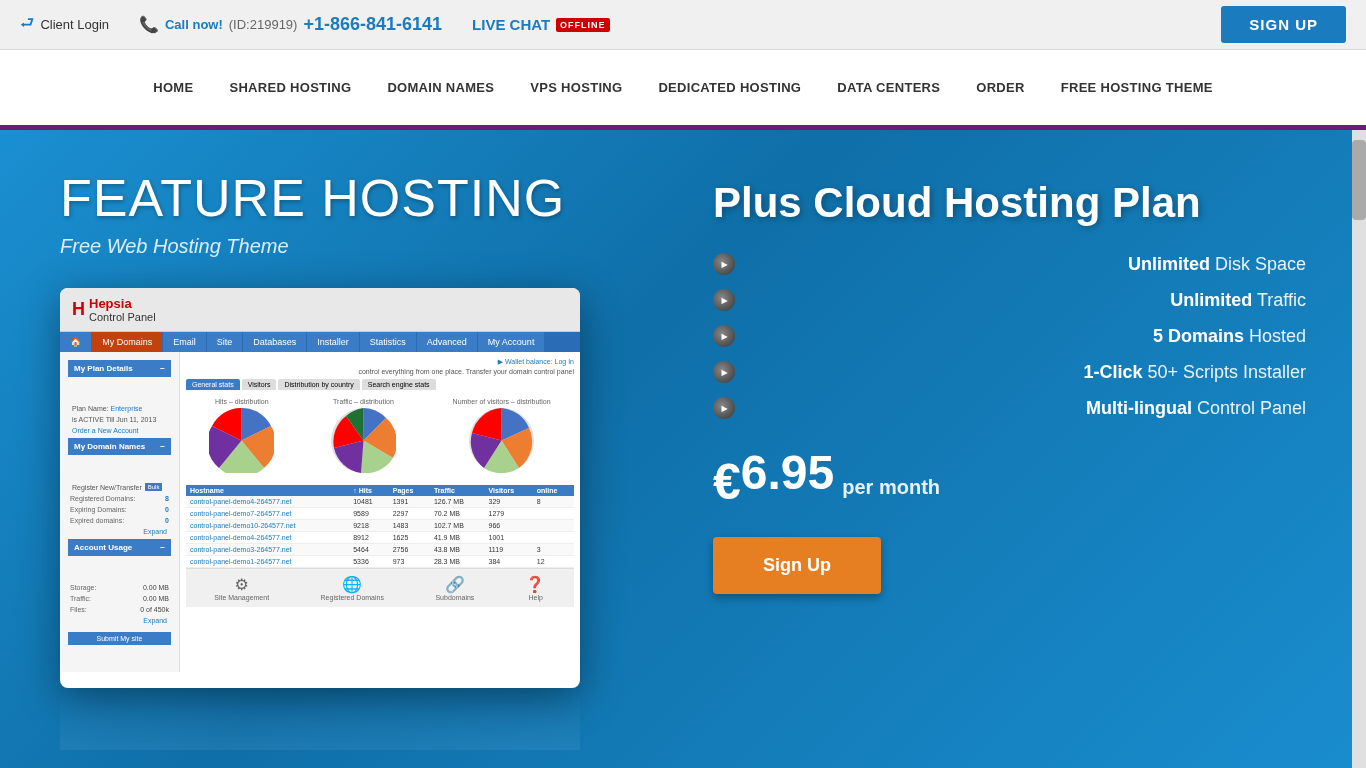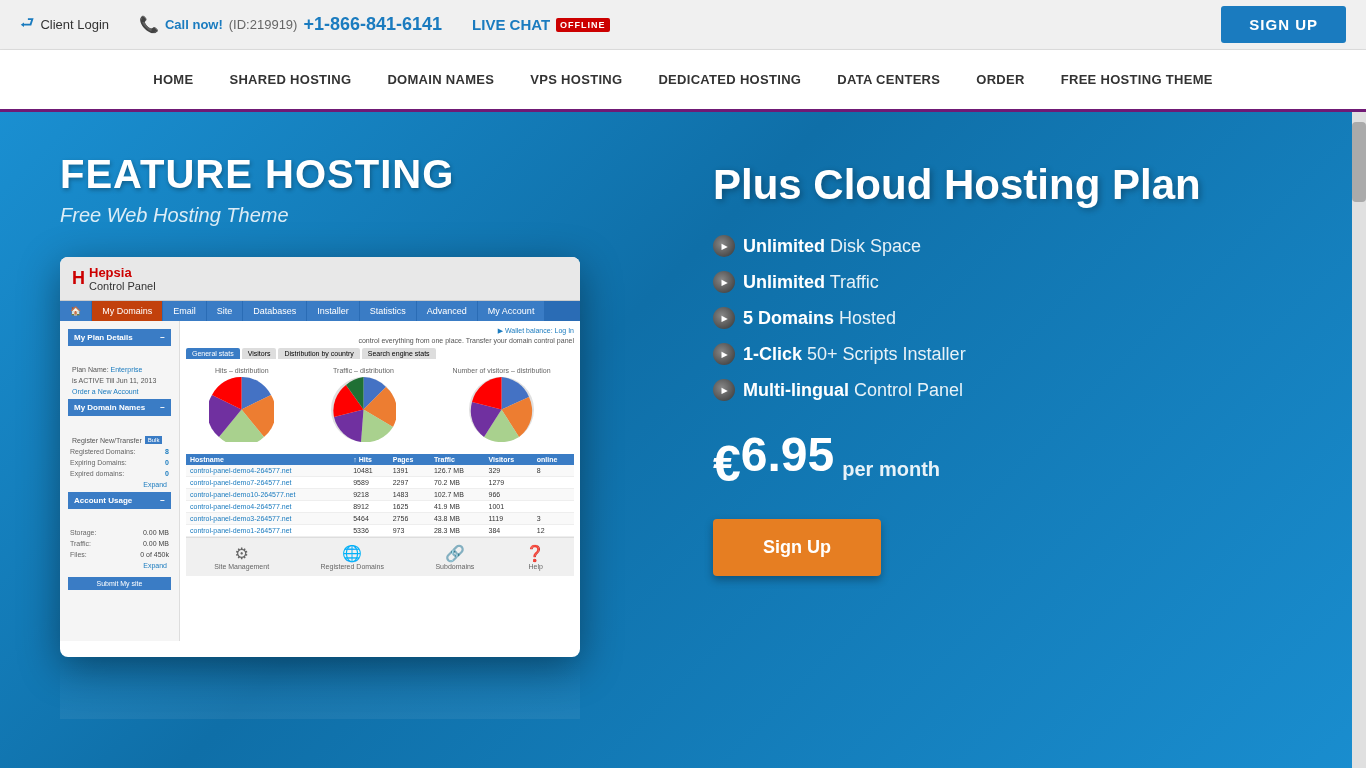--- a/index.html
+++ b/index.html
@@ -58,24 +58,24 @@
       font-size: 15px;
       font-weight: bold;
       cursor: pointer;
       border-radius: 3px;
       letter-spacing: 1px;
     }
 
     
     .nav-bar {
       background: white;
-      border-bottom: 3px solid #701a75;
+      border-bottom: 5px solid #701a75;
       display: flex;
       justify-content: center;
-      padding: 0;
+      padding: 8px;
       box-shadow: 0 2px 4px rgba(0,0,0,0.1);
     }
     .nav-bar nav {
       display: flex;
       align-items: stretch;
     }
     .nav-item {
       padding: 22px 18px;
       font-size: 13px;
       font-weight: bold;
@@ -100,22 +100,22 @@
       flex: 1;
       padding: 40px 60px;
       position: relative;
     }
     .hero-left {
       flex: 1;
       display: flex;
       flex-direction: column;
     }
     .hero-title {
-      font-size: 40px;
-      font-weight: 700;
+      font-size: 52px;
+      font-weight: 400;
       color: white;
       text-shadow: 1px 2px 4px rgba(0,0,0,0.3);
       letter-spacing: 1px;
       line-height: 1.1;
     }
     .hero-subtitle {
       font-size: 20px;
       color: rgba(255,255,255,0.85);
       margin-top: 8px;
       font-style: italic;
@@ -174,21 +174,21 @@
       background: #f5f5f5;
       border-right: 1px solid #ddd;
       padding: 8px;
     }
     .panel-sidebar-section {
       background: #3a7cc5;
       color: white;
       font-size: 8px;
       font-weight: bold;
       padding: 4px 6px;
-      margin-bottom: 16px;
+      margin-bottom: 24px;
       display: flex;
       justify-content: space-between;
       align-items: flex-end;
     }
     .panel-sidebar-content { font-size: 7px; color: #444; padding: 2px; }
     .panel-sidebar-row { display: flex; justify-content: space-between; padding: 2px 0; font-size: 7px; }
     .panel-sidebar-label { color: #666; }
     .panel-sidebar-value { color: #1a7bbf; font-weight: bold; }
     .panel-main {
       flex: 1;
@@ -262,20 +262,21 @@
       list-style: none;
       margin-bottom: 30px;
     }
     .features-list li {
       display: flex;
       align-items: center;
       gap: 8px;
       margin-bottom: 14px;
       font-size: 18px;
       color: white;
+      justify-content: space-between;
     }
     .feature-bullet {
       width: 22px;
       height: 22px;
       background: radial-gradient(circle at 40% 40%, #888, #333);
       border-radius: 50%;
       display: flex;
       align-items: center;
       justify-content: center;
       flex-shrink: 0;

